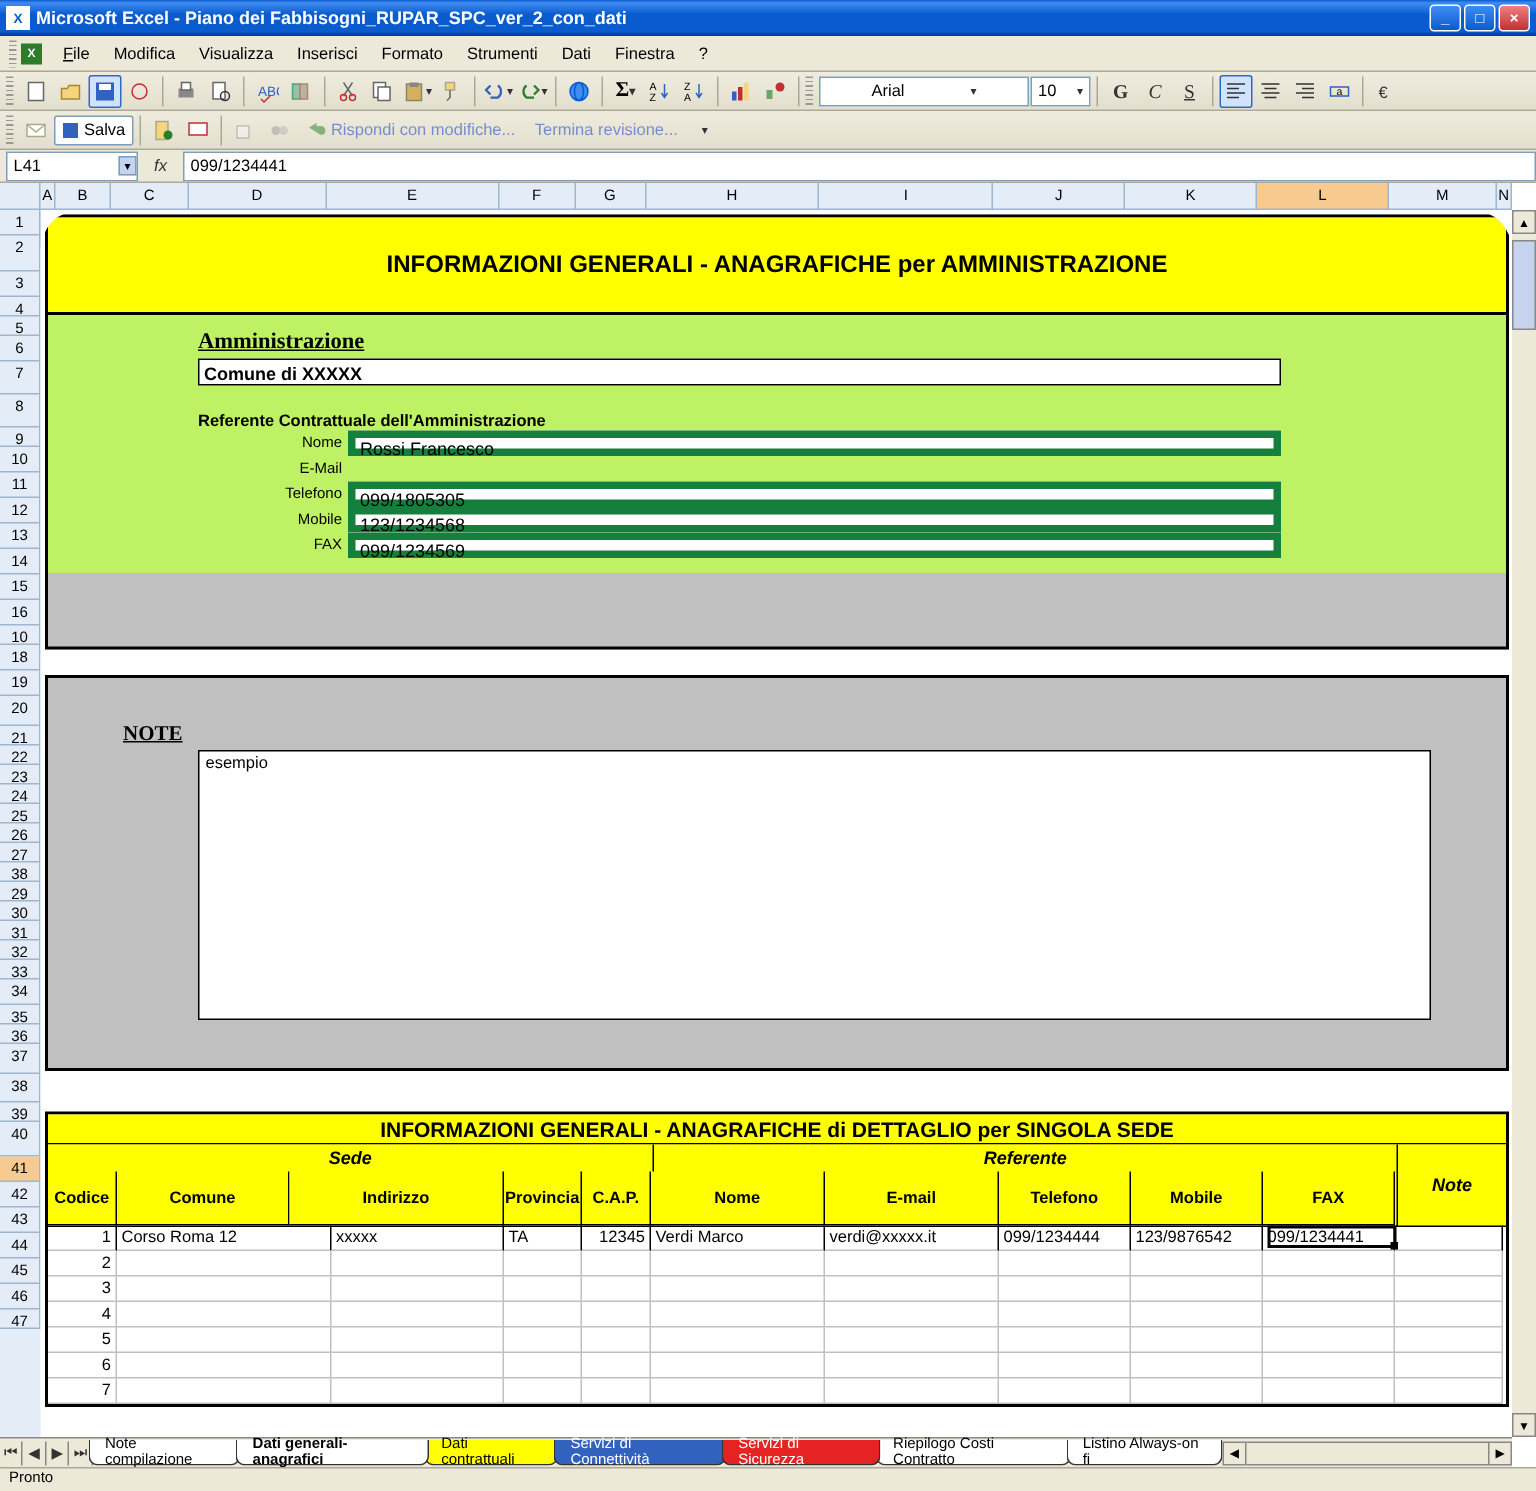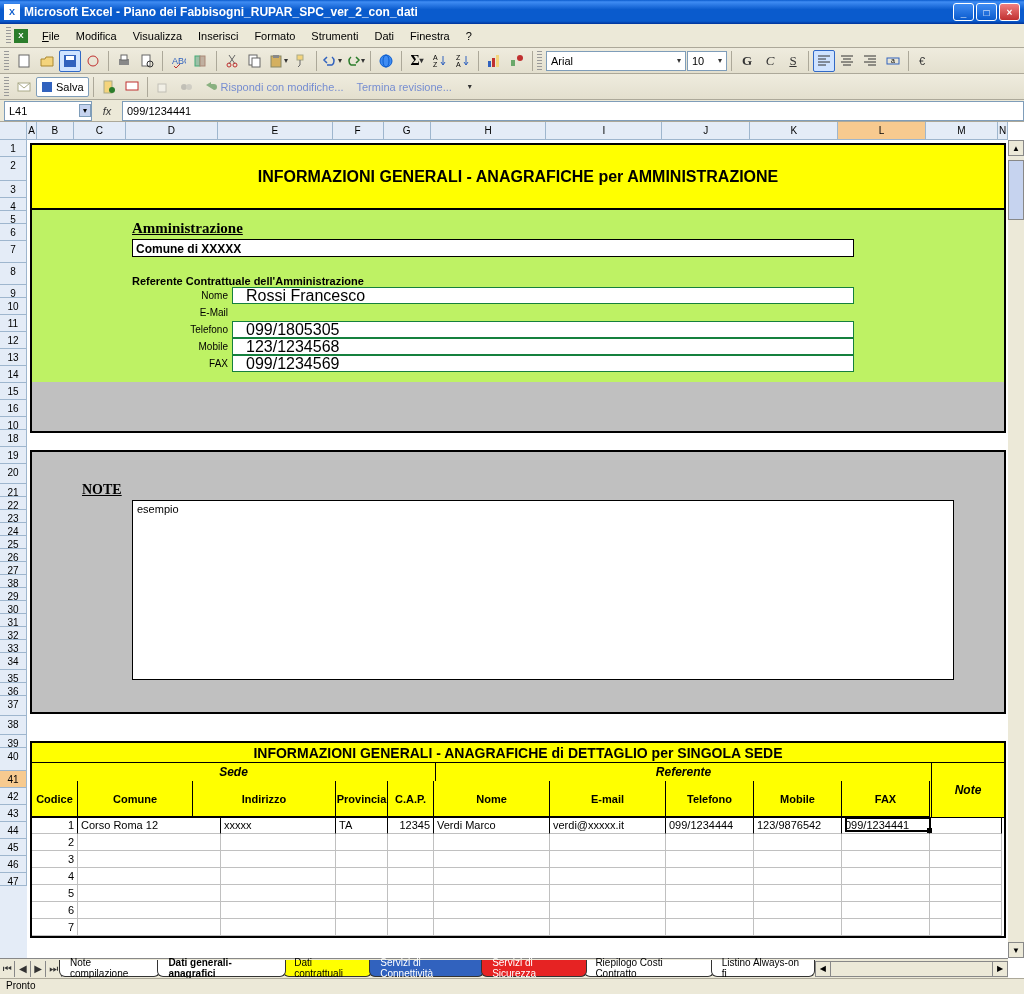--- a/index.html
+++ b/index.html
@@ -15,21 +15,21 @@
 .menubar { background: #ece9d8; height: 24px; display: flex; align-items: center; padding: 0 6px; border-bottom: 1px solid #aca899; font-size: 11px; }
 .menubar .excel-small { width: 14px; height: 14px; background: #2b7d2b; margin-right: 6px; color: #fff; display: flex; align-items: center; justify-content: center; font-size: 8px; font-weight: bold; }
 .menubar .menuitem { padding: 3px 8px; cursor: pointer; }
 .menubar .menuitem .ul { text-decoration: underline; }
 .menubar .grip { width: 5px; height: 18px; margin-right: 3px; background: repeating-linear-gradient(to bottom, #999 0, #999 1px, transparent 1px, transparent 3px); }
 
 .toolbar { background: linear-gradient(to bottom, #efecde, #e3dfce); height: 26px; display: flex; align-items: center; padding: 0 4px; border-bottom: 1px solid #aca899; gap: 1px; position: relative; }
 .toolbar .tb-btn { width: 22px; height: 22px; display: flex; align-items: center; justify-content: center; cursor: pointer; border-radius: 2px; }
 .toolbar .tb-sep { width: 1px; height: 20px; background: #aca899; margin: 0 3px; }
 .toolbar .grip { width: 5px; height: 20px; margin-right: 3px; background: repeating-linear-gradient(to bottom, #999 0, #999 1px, transparent 1px, transparent 3px); }
-.toolbar .font-sel { width: 140px; height: 20px; background: #fff; border: 1px solid #7f9db9; font-size: 11px; padding: 0 4px; display: flex; align-items: center; justify-content: space-between; gap: 44px; }
+.toolbar .font-sel { width: 140px; height: 20px; background: #fff; border: 1px solid #7f9db9; font-size: 11px; padding: 0 20px; display: flex; align-items: center; justify-content: center; gap: 44px; }
 .toolbar .size-sel { width: 40px; height: 20px; background: #fff; border: 1px solid #7f9db9; font-size: 11px; padding: 0 4px; display: flex; align-items: center; justify-content: space-between; }
 .toolbar .dropdn { font-size: 8px; color: #333; }
 .toolbar .txtbtn { font-weight: bold; color: #333; font-family: Georgia, serif; font-size: 13px; }
 .toolbar .txtbtn.i { font-style: italic; font-weight: normal; }
 .toolbar .txtbtn.s { text-decoration: underline; font-weight: normal; }
 .toolbar .link-button { height: 20px; padding: 0 6px; display: flex; align-items: center; cursor: pointer; color: #0033cc; }
 .toolbar .salva-btn { height: 20px; padding: 0 4px; display: flex; align-items: center; gap: 3px; border: 1px solid #7f9db9; background: #fff; border-radius: 2px; cursor: pointer; }
 
 .formulabar { background: #ece9d8; height: 22px; display: flex; align-items: center; border-bottom: 1px solid #aca899; font-size: 11px; }
 .formulabar .namebox { width: 88px; height: 20px; background: #fff; border: 1px solid #7f9db9; margin-left: 4px; display: flex; align-items: center; padding: 0 4px; justify-content: space-between; }
@@ -39,32 +39,32 @@
 
 .sheet-area { position: absolute; top: 122px; bottom: 16px; left: 0; right: 0; background: #fff; overflow: hidden; }
 .row-headers { position: absolute; top: 18px; left: 0; width: 27px; bottom: 20px; background: #e4ecf7; }
 .row-headers .rh { height: 17px; border-bottom: 1px solid #9eb6ce; border-right: 1px solid #9eb6ce; text-align: center; font-size: 10px; line-height: 17px; cursor: pointer; }
 .row-headers .rh.sm { height: 13px; }
 .row-headers .rh.sel { background: #f7ca8f; }
 .col-headers { position: absolute; top: 0; left: 0; right: 16px; height: 18px; background: #e4ecf7; display: flex; }
 .col-headers .corner { width: 27px; height: 18px; background: #e4ecf7; border-right: 1px solid #9eb6ce; border-bottom: 1px solid #9eb6ce; cursor: pointer; }
 .col-headers .ch { height: 18px; border-right: 1px solid #9eb6ce; border-bottom: 1px solid #9eb6ce; text-align: center; font-size: 10px; line-height: 18px; cursor: pointer; }
 .col-headers .ch.sel { background: #f7ca8f; }
-.grid { position: absolute; top: 18px; left: 27px; right: 16px; bottom: 20px; background: #fff; overflow: hidden; }
+.grid { position: absolute; top: 18px; left: 27px; right: 16px; bottom: 20px; background: #fff; overflow: hidden; border-radius: 27px; }
 
 .outer-panel { position: absolute; left: 3px; top: 3px; width: 976px; background: #c0c0c0; border: 2px solid #000; }
 
 .yellow-title { background: #ffff00; border-bottom: 2px solid #000; height: 65px; display:flex; align-items:center; justify-content:center; font-weight: bold; font-size: 16px; font-family: Arial; }
 .gray-body { background: #bef264; padding: 10px 0 10px 0; }
 .admin-label { margin-left: 100px; font-weight: bold; font-size: 15px; text-decoration: underline; font-family: "Times New Roman", serif; }
 .admin-box { margin: 2px 0 2px 100px; width: 722px; height: 18px; background: #fff; border: 1.5px solid #000; font-weight: bold; font-size: 12px; padding: 0 3px; line-height: 18px; }
 .ref-label { margin-left: 100px; font-weight: bold; font-size: 11px; margin-top: 18px; }
 .field-row { display: flex; margin-left: 100px; height: 17px; }
 .field-row .lbl { width: 100px; text-align: right; font-size: 10px; padding-right: 4px; line-height: 17px; }
-.field-row .val { width: 622px; background: #fff; border: 1px solid #15803d; padding: 0 13px; font-size: 16px; line-height: 15px; }
+.field-row .val { width: 622px; background: #fff; border: 5px solid #15803d; padding: 0 3px; font-size: 12px; line-height: 15px; }
 .field-row .val.link { color: #0033cc; text-decoration: underline; margin-top: 38px; }
 
 .note-panel { position: absolute; left: 3px; top: 310px; width: 976px; height: 264px; background: #c0c0c0; border: 2px solid #000; }
 .note-label { margin: 30px 0 0 50px; font-weight: bold; font-size: 14px; text-decoration: underline; font-family: "Times New Roman", serif; }
 .note-box { margin: 2px 0 0 100px; width: 822px; height: 180px; background: #fff; border: 1.5px solid #000; font-size: 11px; padding: 2px 4px; }
 
 .detail-table { position: absolute; left: 3px; top: 601px; width: 976px; border: 2px solid #000; }
 .detail-title { background: #ffff00; height: 20px; text-align: center; font-weight: bold; font-size: 14px; line-height: 20px; border-bottom: 1px solid #000; }
 .detail-hdr { display: flex; }
 .detail-hdr .grp { background: #ffff00; border-right: 1.5px solid #000; border-bottom: 1px solid #000; text-align: center; font-weight: bold; font-size: 12px; font-style: italic; line-height: 18px; }

